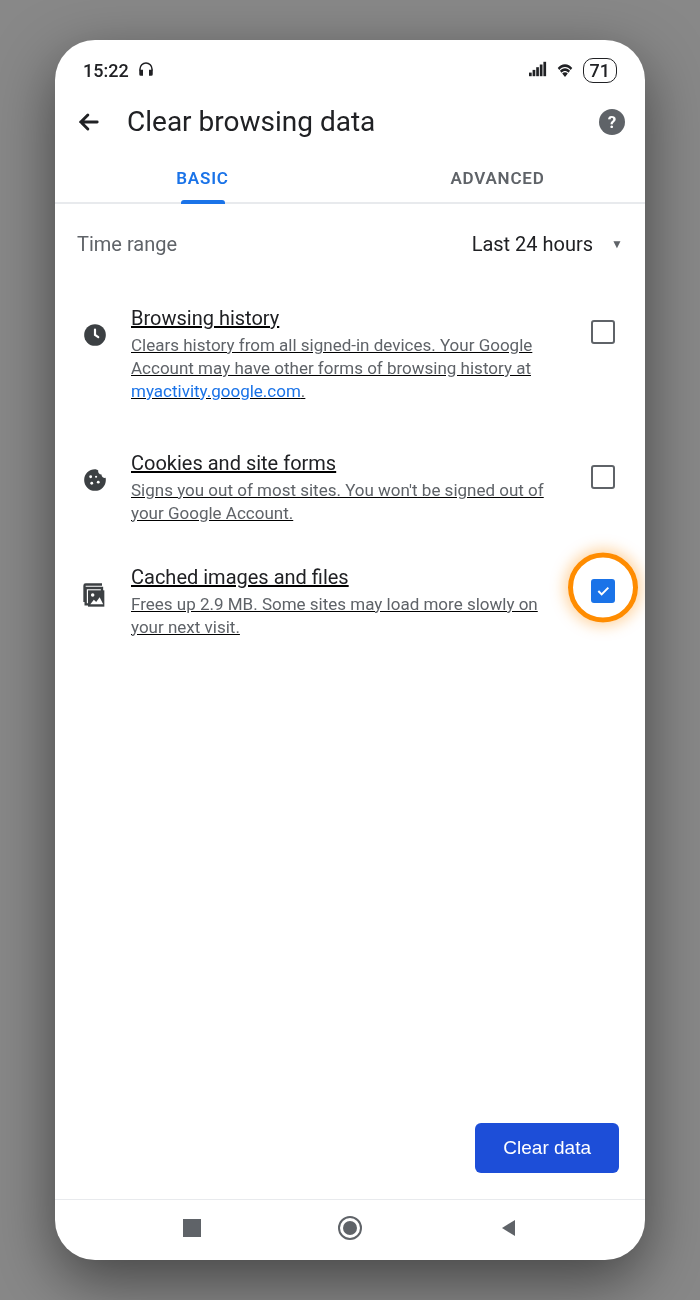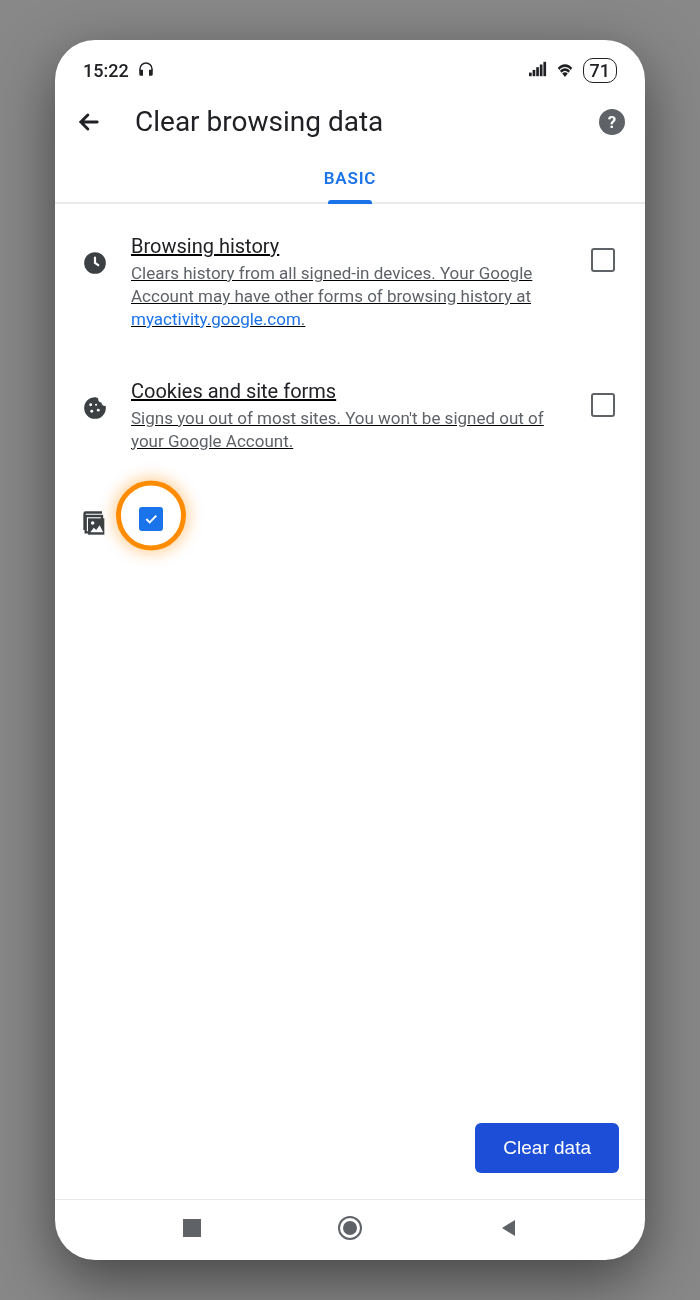--- a/index.html
+++ b/index.html
@@ -36,21 +36,21 @@
       border: 1.5px solid #202124;
       border-radius: 10px;
       padding: 1px 6px;
       font-size: 18px;
       font-weight: 500;
     }
     .app-bar {
       display: flex;
       align-items: center;
       padding: 12px 20px 12px 20px;
-      gap: 32px;
+      gap: 24px;
     }
     .back-btn { width: 28px; height: 28px; cursor: pointer; }
     .page-title { font-size: 28px; color: #202124; flex: 1; font-weight: 400;}
     .help-btn {
       width: 26px; height: 26px; border-radius: 50%; background: #5f6368;
       color: #fff; display: flex; align-items: center; justify-content: center;
       font-weight: bold; font-size: 17px; cursor: pointer;
     }
     .tabs {
       display: flex;
@@ -167,22 +167,30 @@
       <svg width="28" height="28" viewBox="0 0 24 24" fill="none" stroke="#202124" stroke-width="2.5" stroke-linecap="round">
           <path d="M19 12H5M11 18l-6-6 6-6"></path>
         </svg>
     </div>
     <div class="page-title">Clear browsing data</div>
     <div class="help-btn">?</div>
   </div>
 
   <div class="tabs">
     <div class="tab active">BASIC</div>
-  </div>
-
+    <div class="tab">ADVANCED</div>
+  </div>
+
+  <div class="time-range-row">
+    <span>Time range</span>
+    <div class="time-range-value">
+      <span>Last 24 hours</span>
+      <span class="dropdown-caret">▼</span>
+    </div>
+  </div>
 
   <div class="options">
 
     <div class="option-row padtop">
       <div class="opt-icon">
         <svg width="26" height="26" viewBox="0 0 24 24">
             <circle cx="12" cy="12" r="10" fill="#3c4043"></circle>
             <path d="M12 7v5l3 2" stroke="#fff" stroke-width="2" fill="none" stroke-linecap="round"></path>
           </svg>
       </div>
@@ -219,20 +227,24 @@
     <div class="option-row">
       <div class="opt-icon">
         <svg width="28" height="28" viewBox="0 0 24 24" fill="#3c4043">
             <path d="M4 6h14v14H4z" fill="none" stroke="#3c4043" stroke-width="2"></path>
             <path d="M2 4v14h2V4h14V2H4a2 2 0 0 0-2 2z"></path>
             <rect x="6" y="8" width="14" height="14" fill="#3c4043"></rect>
             <circle cx="10" cy="12" r="1.5" fill="#fff"></circle>
             <path d="M8 20l3-4 2 2 3-4 3 6H8z" fill="#fff"></path>
           </svg>
       </div>
+      <div class="opt-text">
+        <div class="opt-title">Cached images and files</div>
+        <div class="opt-desc">Frees up 2.9 MB. Some sites may load more slowly on your next visit.</div>
+      </div>
       <div class="opt-check">
         <div class="highlight-ring"></div>
         <div class="checkbox checked">
           <svg class="checkmark-svg" width="16" height="16" viewBox="0 0 24 24">
               <path d="M5 12l5 5L20 7"></path>
             </svg>
         </div>
       </div>
     </div>
 

